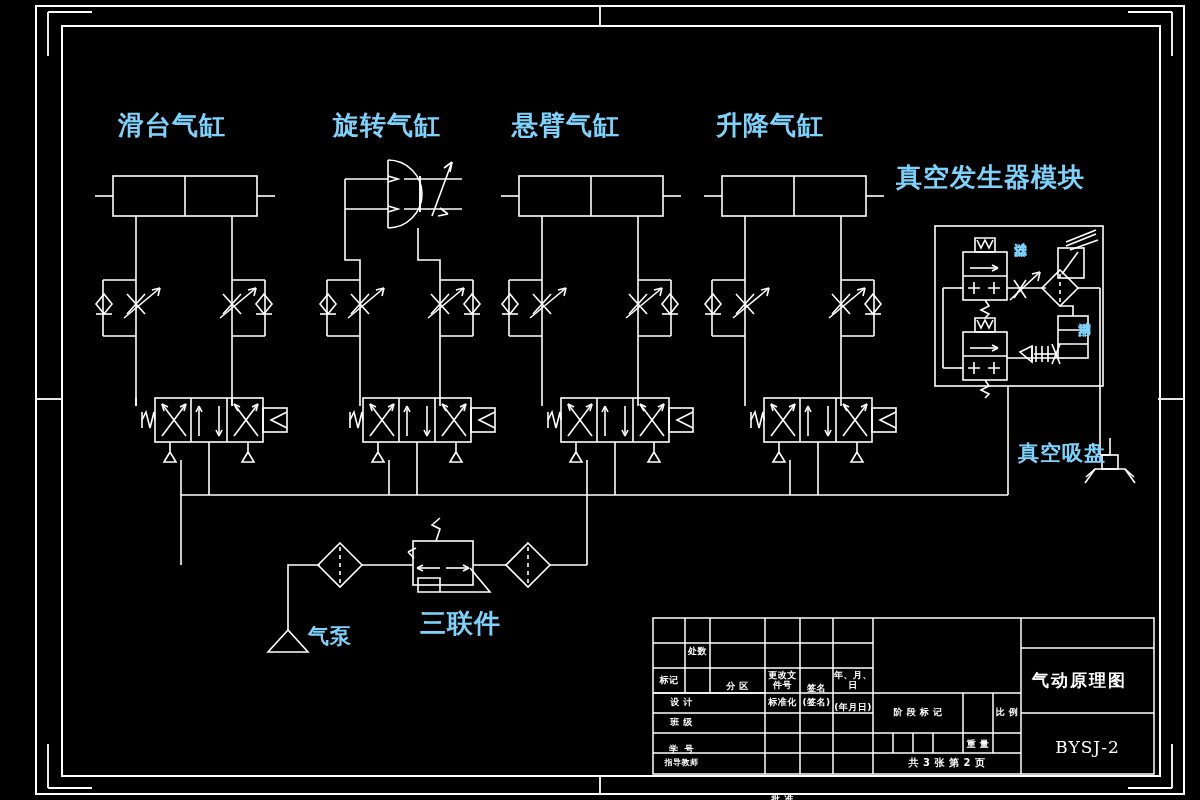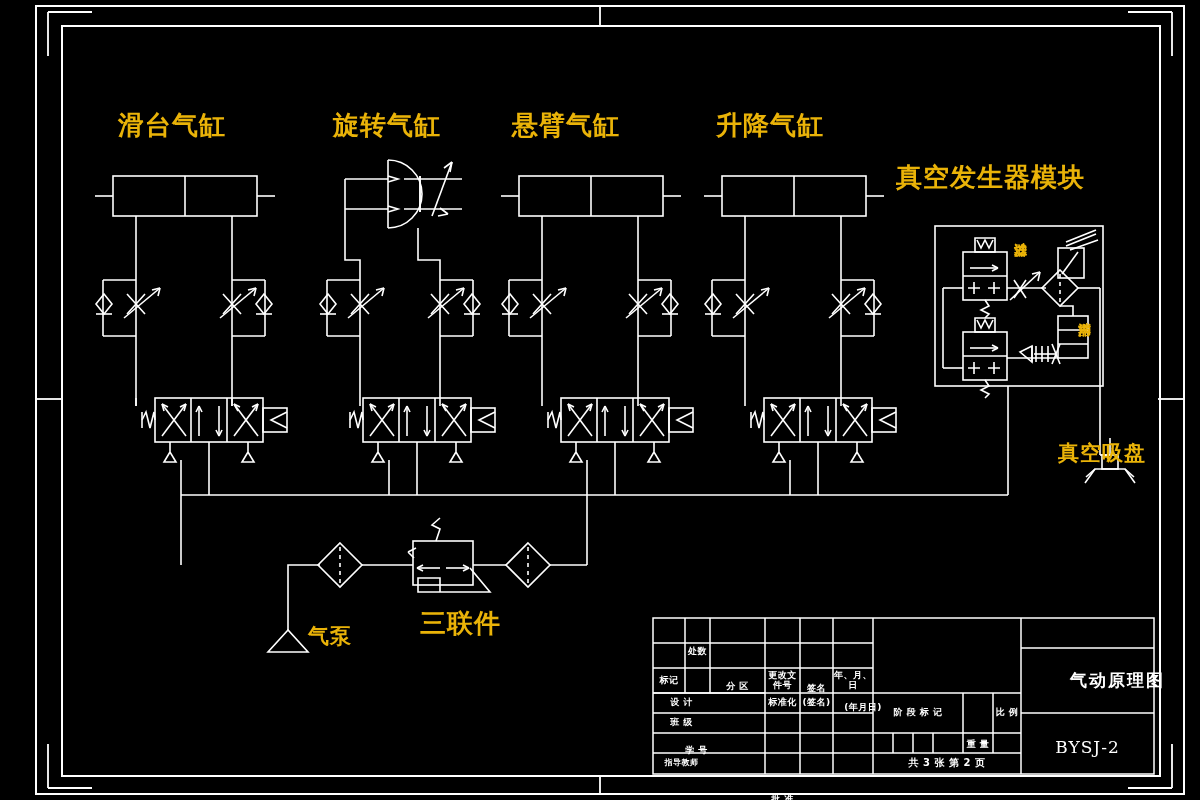--- a/index.html
+++ b/index.html
@@ -5,21 +5,21 @@
 <style>
   html,body{margin:0;padding:0;background:#000;}
   body{
     width:1200px;height:800px;overflow:hidden;
     font-family:"DejaVu Sans","Liberation Sans",sans-serif;
     color:#fff;
   }
   #stage{position:relative;width:1200px;height:800px;background:#000;}
   #stage svg{position:absolute;left:0;top:0;}
   .lbl{
-    position:absolute;color:#eab308;white-space:nowrap;
+    position:absolute;color:#7dd3fc;white-space:nowrap;
     font-family:"DejaVu Sans","Liberation Sans",sans-serif;
     letter-spacing:1px;
   }
   .lbl-big{font-size:26px;font-weight:600;}
   .lbl-mid{font-size:21px;font-weight:600;}
   .lbl-vert{writing-mode:vertical-rl;text-orientation:upright;font-size:13px;font-weight:700;line-height:1.0;}
   .tb{position:absolute;color:#fff;font-size:9px;font-weight:700;
       display:flex;align-items:center;justify-content:center;
       text-align:center;line-height:1.05;letter-spacing:0.5px;}
   .tb-title{font-size:17px;font-weight:600;letter-spacing:2px;}
@@ -378,21 +378,21 @@
   </svg>
 
   <div class="lbl lbl-big" style="left:118px;top:108px;">滑台气缸</div>
   <div class="lbl lbl-big" style="left:333px;top:108px;">旋转气缸</div>
   <div class="lbl lbl-big" style="left:512px;top:108px;">悬臂气缸</div>
   <div class="lbl lbl-big" style="left:716px;top:108px;">升降气缸</div>
 
   <div class="lbl lbl-big" style="left:896px;top:160px;">真空发生器模块</div>
   <div class="lbl lbl-vert" style="left:1014px;top:232px;">过滤器</div>
   <div class="lbl lbl-vert" style="left:1078px;top:312px;">消声器</div>
-  <div class="lbl lbl-mid" style="left:1058px;top:439px;">真空吸盘</div>
+  <div class="lbl lbl-mid" style="left:1018px;top:439px;">真空吸盘</div>
 
   <div class="lbl lbl-mid" style="left:308px;top:622px;">气泵</div>
   <div class="lbl lbl-big" style="left:420px;top:606px;">三联件</div>
 
   <svg width="1200" height="800" viewBox="0 0 1200 800">
     <g fill="none" stroke="#ffffff" stroke-width="1.5">
 
       <rect x="653" y="618" width="501" height="156"></rect>
 
       <path d="M653 643 L873 643"></path>
@@ -427,30 +427,30 @@
   <div class="tb" style="left:653px;top:668px;width:32px;height:25px;">标记</div>
   <div class="tb" style="left:685px;top:639px;width:25px;height:25px;">处数</div>
   <div class="tb" style="left:710px;top:668px;width:55px;height:38px;">分  区</div>
   <div class="tb" style="left:765px;top:668px;width:35px;height:25px;">更改文件号</div>
   <div class="tb" style="left:800px;top:668px;width:33px;height:42px;">签名</div>
   <div class="tb" style="left:833px;top:668px;width:40px;height:25px;">年、月、日</div>
 
   <div class="tb" style="left:653px;top:693px;width:57px;height:20px;">设  计</div>
   <div class="tb" style="left:765px;top:693px;width:35px;height:20px;">标准化</div>
   <div class="tb" style="left:800px;top:693px;width:33px;height:20px;">(签名)</div>
-  <div class="tb" style="left:833px;top:693px;width:40px;height:29px;margin-left:10px;">(年月日)</div>
+  <div class="tb" style="left:833px;top:693px;width:40px;height:29px;">(年月日)</div>
 
   <div class="tb" style="left:653px;top:713px;width:57px;height:20px;">班  级</div>
 
-  <div class="tb" style="left:668px;top:733px;width:57px;height:36px;">学  号</div>
+  <div class="tb" style="left:653px;top:733px;width:57px;height:36px;font-family:Liberation Mono, monospace;">学  号</div>
 
   <div class="tb" style="left:653px;top:753px;width:57px;height:21px;font-size:8px;">指导教师</div>
   <div class="tb" style="left:765px;top:786px;width:35px;height:27px;border-radius:9px;">批  准</div>
 
   <div class="tb" style="left:873px;top:693px;width:90px;height:40px;">阶 段 标 记</div>
   <div class="tb" style="left:963px;top:693px;width:30px;height:40px;margin-top:32px;">重  量</div>
   <div class="tb" style="left:993px;top:693px;width:28px;height:40px;">比  例</div>
   <div class="tb" style="left:873px;top:753px;width:148px;height:21px;font-size:10px;">共 3 张     第 2 页</div>
 
-  <div class="tb tb-title" style="left:1021px;top:648px;width:117px;height:65px;padding-left:38px;">气动原理图</div>
+  <div class="tb tb-title" style="left:1021px;top:648px;width:117px;height:65px;">气动原理图</div>
   <div class="tb tb-code" style="left:1021px;top:713px;width:133px;height:70px;">BYSJ-2</div>
 
 </div>
 
 </body></html>

